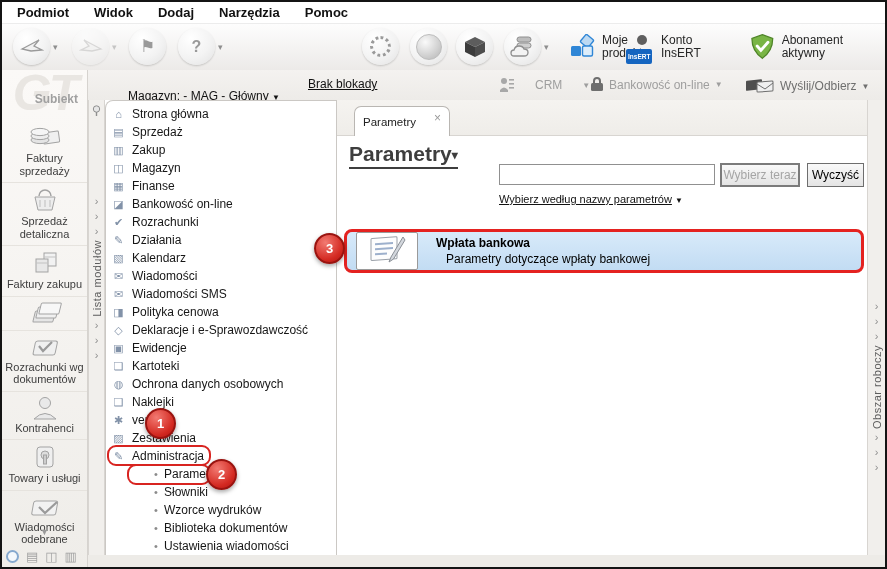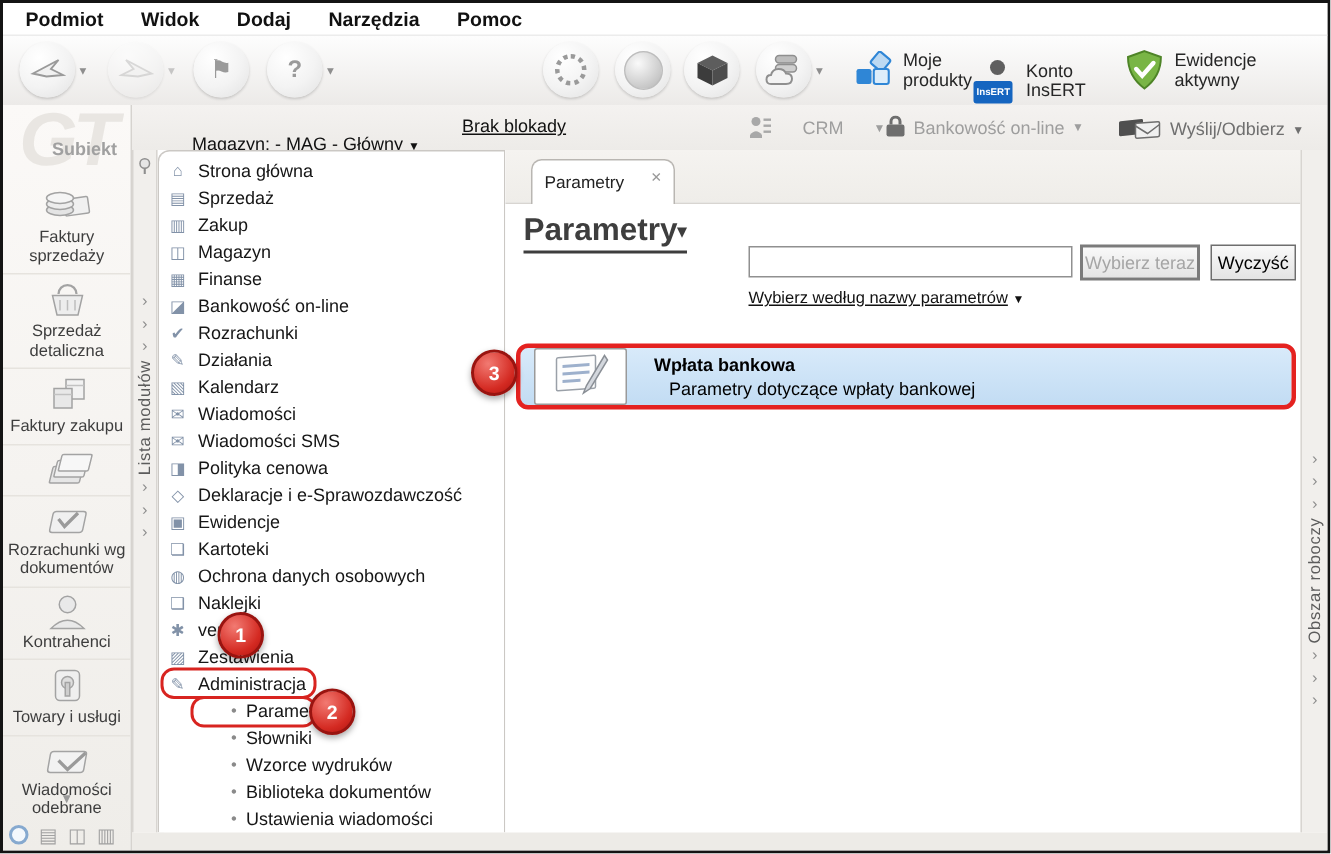--- a/index.html
+++ b/index.html
@@ -166,37 +166,37 @@
 
     <div class="tb-label-btn" style="left:567px;width:88px;">
       <svg width="26" height="26" viewBox="0 0 26 26">
         <rect x="13" y="2" width="10" height="10" rx="1.5" transform="rotate(40 18 7)" fill="#bcd9f2" stroke="#2f86d6" stroke-width="1.4"></rect>
         <rect x="2" y="12" width="10" height="10" rx="1.5" fill="#2f86d6"></rect>
         <rect x="13.5" y="12" width="10" height="10" rx="1.5" fill="#ddedfa" stroke="#2f86d6" stroke-width="1.4"></rect>
         </svg>
       <span style="width:52px;">Moje produkty</span>
     </div>
 
-    <div class="tb-label-btn" style="left:651px;width:86px;align-items:flex-end;">
+    <div class="tb-label-btn" style="left:628px;width:86px;">
       <span style="position:relative;display:inline-block;">
         <svg width="24" height="26" viewBox="0 0 24 26">
           <circle cx="12" cy="7" r="5" fill="#5f5f5f"></circle>
           <path d="M3 22 q9 -10 18 0 l0 3 l-18 0 Z" fill="#5f5f5f"></path>
           </svg>
         <span class="insert-badge">InsERT</span>
       </span>
       <span style="width:44px;">Konto InsERT</span>
     </div>
 
     <div class="tb-label-btn" style="left:748px;width:134px;">
       <svg width="26" height="28" viewBox="0 0 26 28">
         <path d="M13 1 L24 5 q0 13 -11 21 q-11 -8 -11 -21 Z" fill="#79b545" stroke="#4e8427" stroke-width="1.3"></path>
         <path d="M7.5 13 l4 4.5 l7.5 -8.5" fill="none" stroke="#fff" stroke-width="3" stroke-linecap="round"></path>
         </svg>
-      <span>Ewidencje aktywny</span>
+      <span>Abonament aktywny</span>
     </div>
   </div>
 
   <div class="abs row2">
     <span class="abs link" style="left:40px;top:19px;">
       <span>Magazyn: - MAG - Główny</span>
       <span style="font-size:8px;">▼</span>
     </span>
     <span class="abs link" style="left:220px;top:7px;">Brak blokady</span>
 

